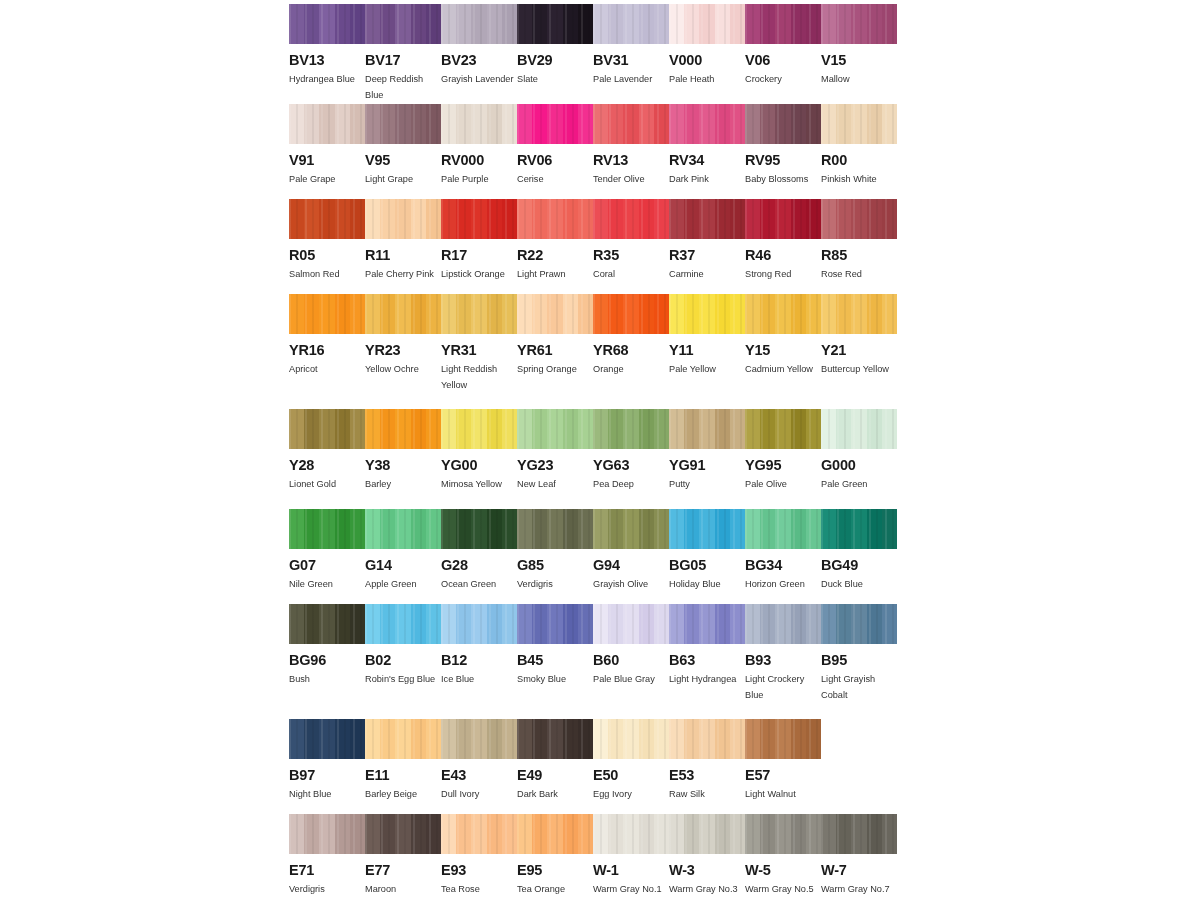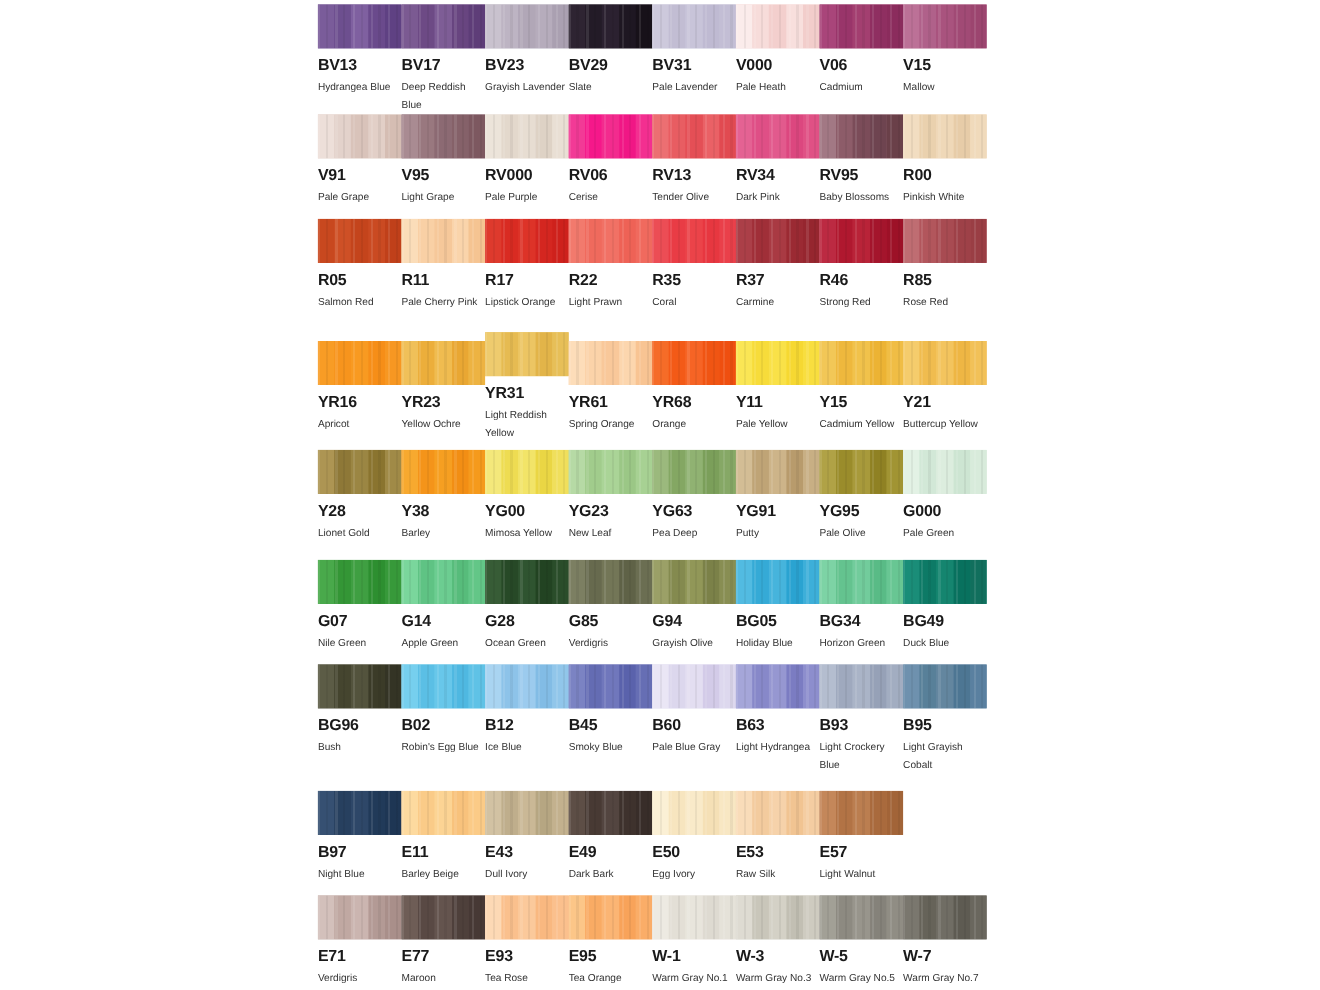--- a/index.html
+++ b/index.html
@@ -150,21 +150,21 @@
         <div class="swatch-cell">
           <div class="swatch-chip" style="background: rgb(158, 58, 107);">
             <div class="band" style="background: rgb(169, 69, 122); left: 0%; width: 20%;"></div>
             <div class="band" style="background: rgb(153, 53, 106); left: 20%; width: 20%;"></div>
             <div class="band" style="background: rgb(163, 63, 112); left: 40%; width: 20%;"></div>
             <div class="band" style="background: rgb(143, 47, 97); left: 60%; width: 20%;"></div>
             <div class="band" style="background: rgb(139, 44, 93); left: 80%; width: 20%;"></div>
             <div style="position: absolute; inset: 0px; background: repeating-linear-gradient(90deg, rgba(255, 255, 255, 0.1) 0px, rgba(255, 255, 255, 0.1) 2px, rgba(0, 0, 0, 0) 2px, rgba(0, 0, 0, 0) 7px, rgba(0, 0, 0, 0.055) 7px, rgba(0, 0, 0, 0.055) 9px, rgba(0, 0, 0, 0) 9px, rgba(0, 0, 0, 0) 16px);"></div>
           </div>
           <div class="swatch-code">V06</div>
-          <div class="swatch-name">Cadmium</div>
+          <div class="swatch-name">Crockery</div>
         </div>
         <div class="swatch-cell">
           <div class="swatch-chip" style="background: rgb(174, 92, 133);">
             <div class="band" style="background: rgb(188, 113, 151); left: 0%; width: 20%;"></div>
             <div class="band" style="background: rgb(176, 97, 138); left: 20%; width: 20%;"></div>
             <div class="band" style="background: rgb(169, 83, 126); left: 40%; width: 20%;"></div>
             <div class="band" style="background: rgb(161, 74, 117); left: 60%; width: 20%;"></div>
             <div class="band" style="background: rgb(156, 69, 111); left: 80%; width: 20%;"></div>
             <div style="position: absolute; inset: 0px; background: repeating-linear-gradient(90deg, rgba(255, 255, 255, 0.1) 0px, rgba(255, 255, 255, 0.1) 2px, rgba(0, 0, 0, 0) 2px, rgba(0, 0, 0, 0) 7px, rgba(0, 0, 0, 0.055) 7px, rgba(0, 0, 0, 0.055) 9px, rgba(0, 0, 0, 0) 9px, rgba(0, 0, 0, 0) 16px);"></div>
           </div>
@@ -361,21 +361,21 @@
             <div class="band" style="background: rgb(178, 86, 92); left: 20%; width: 20%;"></div>
             <div class="band" style="background: rgb(168, 75, 82); left: 40%; width: 20%;"></div>
             <div class="band" style="background: rgb(158, 65, 72); left: 60%; width: 20%;"></div>
             <div class="band" style="background: rgb(154, 62, 68); left: 80%; width: 20%;"></div>
             <div style="position: absolute; inset: 0px; background: repeating-linear-gradient(90deg, rgba(255, 255, 255, 0.1) 0px, rgba(255, 255, 255, 0.1) 2px, rgba(0, 0, 0, 0) 2px, rgba(0, 0, 0, 0) 7px, rgba(0, 0, 0, 0.055) 7px, rgba(0, 0, 0, 0.055) 9px, rgba(0, 0, 0, 0) 9px, rgba(0, 0, 0, 0) 16px);"></div>
           </div>
           <div class="swatch-code">R85</div>
           <div class="swatch-name">Rose Red</div>
         </div>
       </div>
-      <div class="swatch-row" style="height: 115px; align-items: center;">
+      <div class="swatch-row" style="height: 115px;">
         <div class="swatch-cell">
           <div class="swatch-chip" style="background: rgb(247, 148, 29);">
             <div class="band" style="background: rgb(248, 156, 37); left: 0%; width: 20%;"></div>
             <div class="band" style="background: rgb(247, 148, 29); left: 20%; width: 20%;"></div>
             <div class="band" style="background: rgb(248, 154, 33); left: 40%; width: 20%;"></div>
             <div class="band" style="background: rgb(246, 142, 24); left: 60%; width: 20%;"></div>
             <div class="band" style="background: rgb(247, 151, 34); left: 80%; width: 20%;"></div>
             <div style="position: absolute; inset: 0px; background: repeating-linear-gradient(90deg, rgba(255, 255, 255, 0.1) 0px, rgba(255, 255, 255, 0.1) 2px, rgba(0, 0, 0, 0) 2px, rgba(0, 0, 0, 0) 7px, rgba(0, 0, 0, 0.055) 7px, rgba(0, 0, 0, 0.055) 9px, rgba(0, 0, 0, 0) 9px, rgba(0, 0, 0, 0) 16px);"></div>
           </div>
           <div class="swatch-code">YR16</div>

